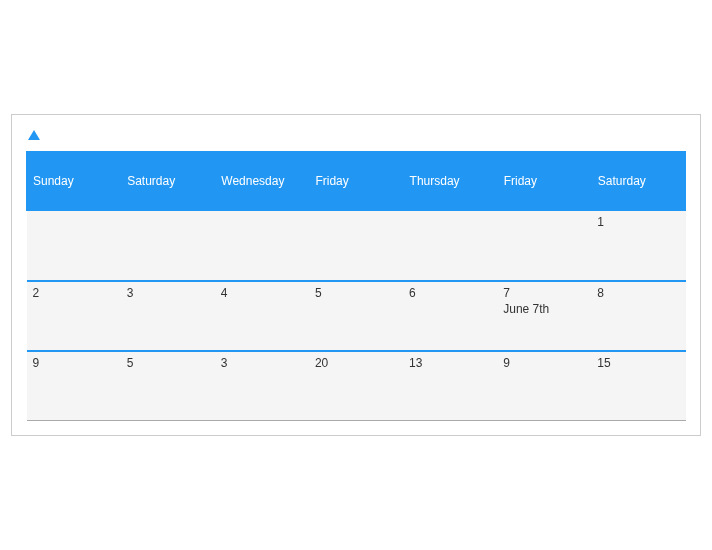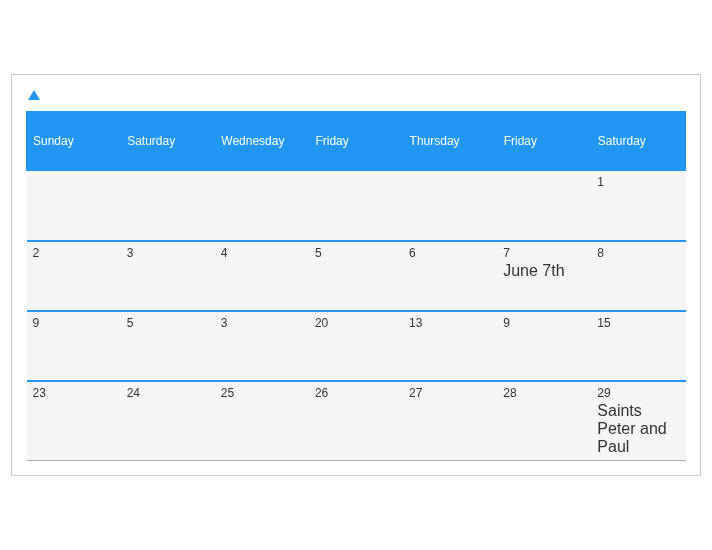--- a/index.html
+++ b/index.html
@@ -88,21 +88,21 @@
     }
     .calendar-grid tr:first-child td {
       border-top: none;
     }
     .day-num {
       font-size: 12px;
       color: #333;
       display: block;
     }
     .day-event {
-      font-size: 16px;
+      font-size: 12px;
       color: #333;
       margin-top: 2px;
       display: block;
     }
     .row-border-top td {
       border-top: 2px solid #2196f3;
     }
     .empty-cell {
       background: #f5f5f5;
     }
@@ -191,39 +191,15 @@
           <td>
             <span class="day-num">13</span>
           </td>
           <td>
             <span class="day-num">9</span>
           </td>
           <td>
             <span class="day-num">15</span>
           </td>
         </tr>
-        <tr class="row-border-top">
-          <td>
-            <span class="day-num">23</span>
-          </td>
-          <td>
-            <span class="day-num">24</span>
-          </td>
-          <td>
-            <span class="day-num">25</span>
-          </td>
-          <td>
-            <span class="day-num">26</span>
-          </td>
-          <td>
-            <span class="day-num">27</span>
-          </td>
-          <td>
-            <span class="day-num">28</span>
-          </td>
-          <td>
-            <span class="day-num">29</span>
-            <span class="day-event">Saints Peter and Paul</span>
-          </td>
-        </tr>
       </tbody>
   </table>
 </div>
 
 </body></html>

